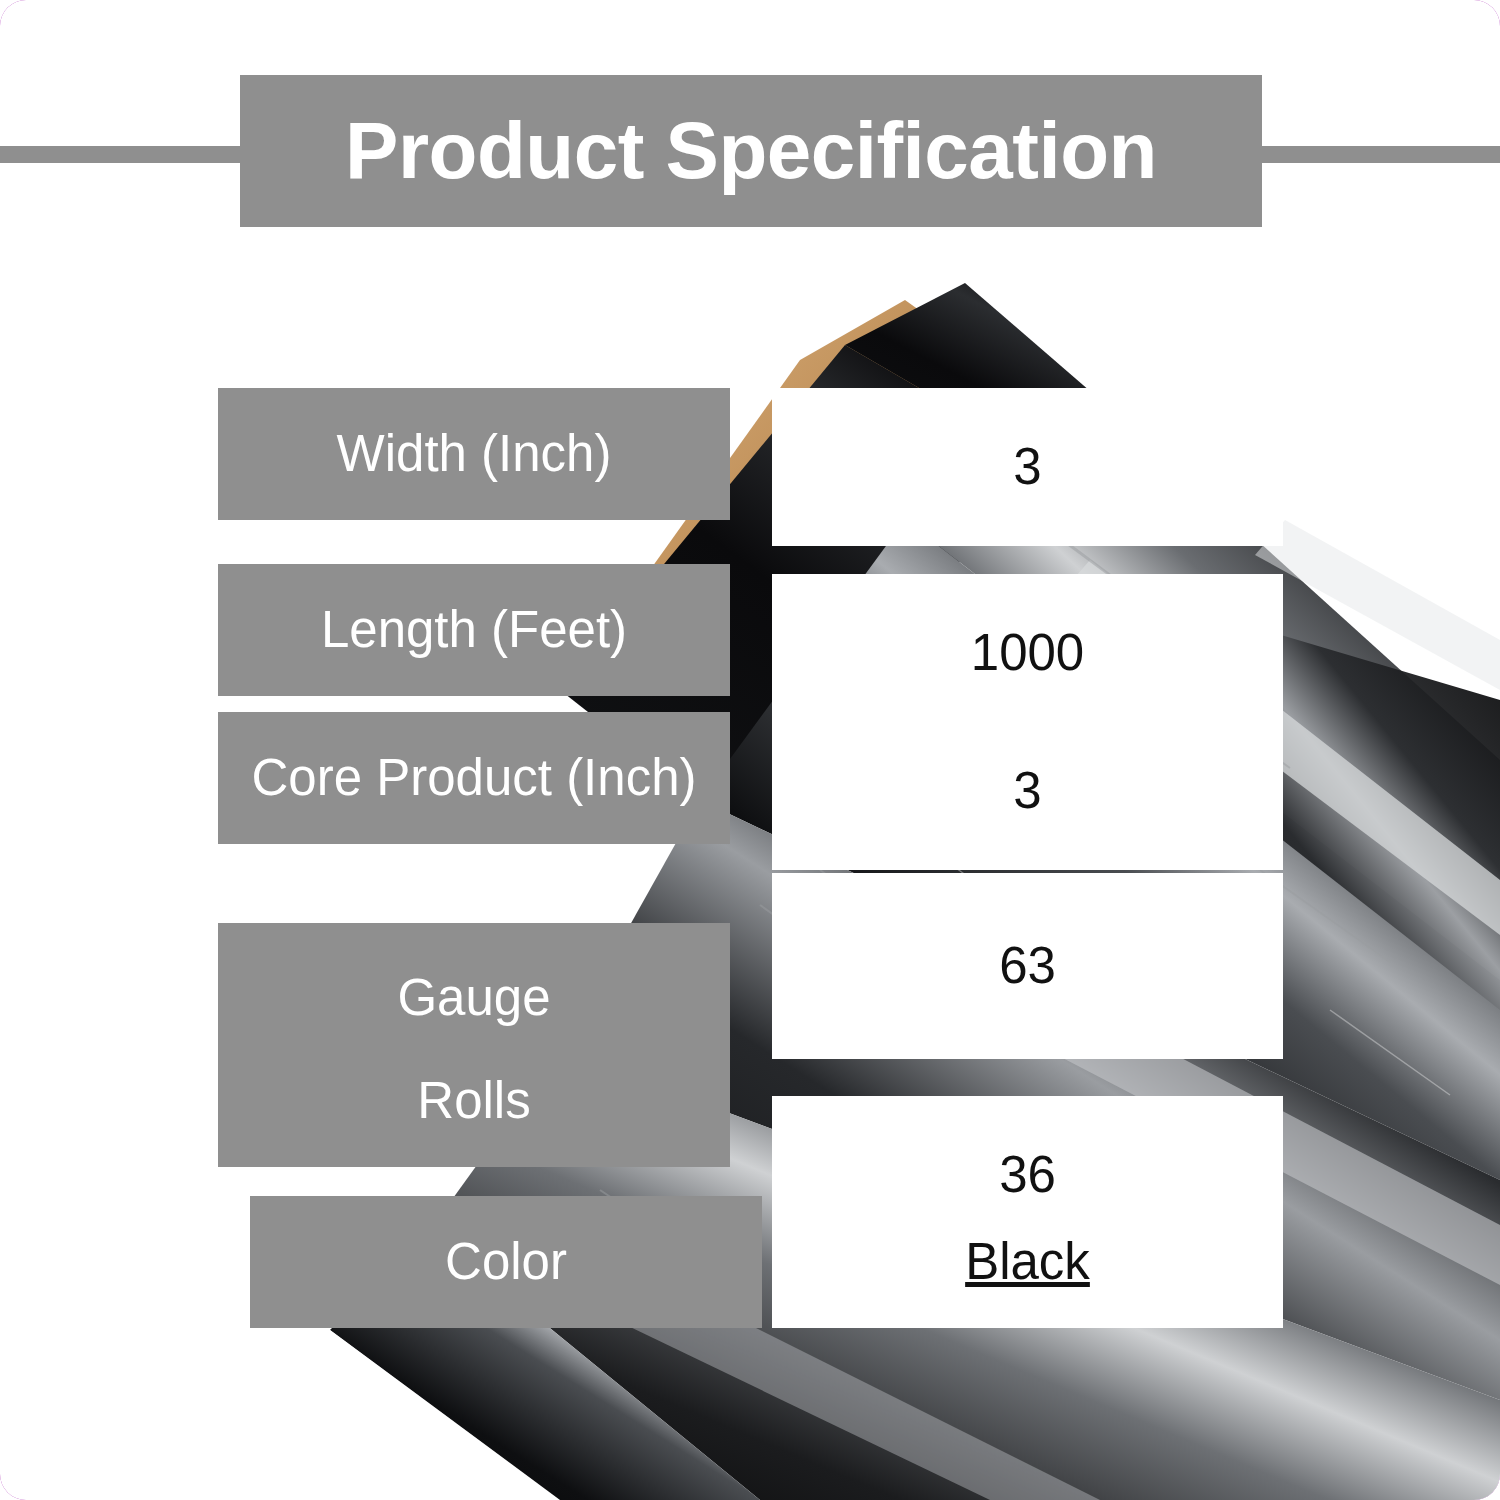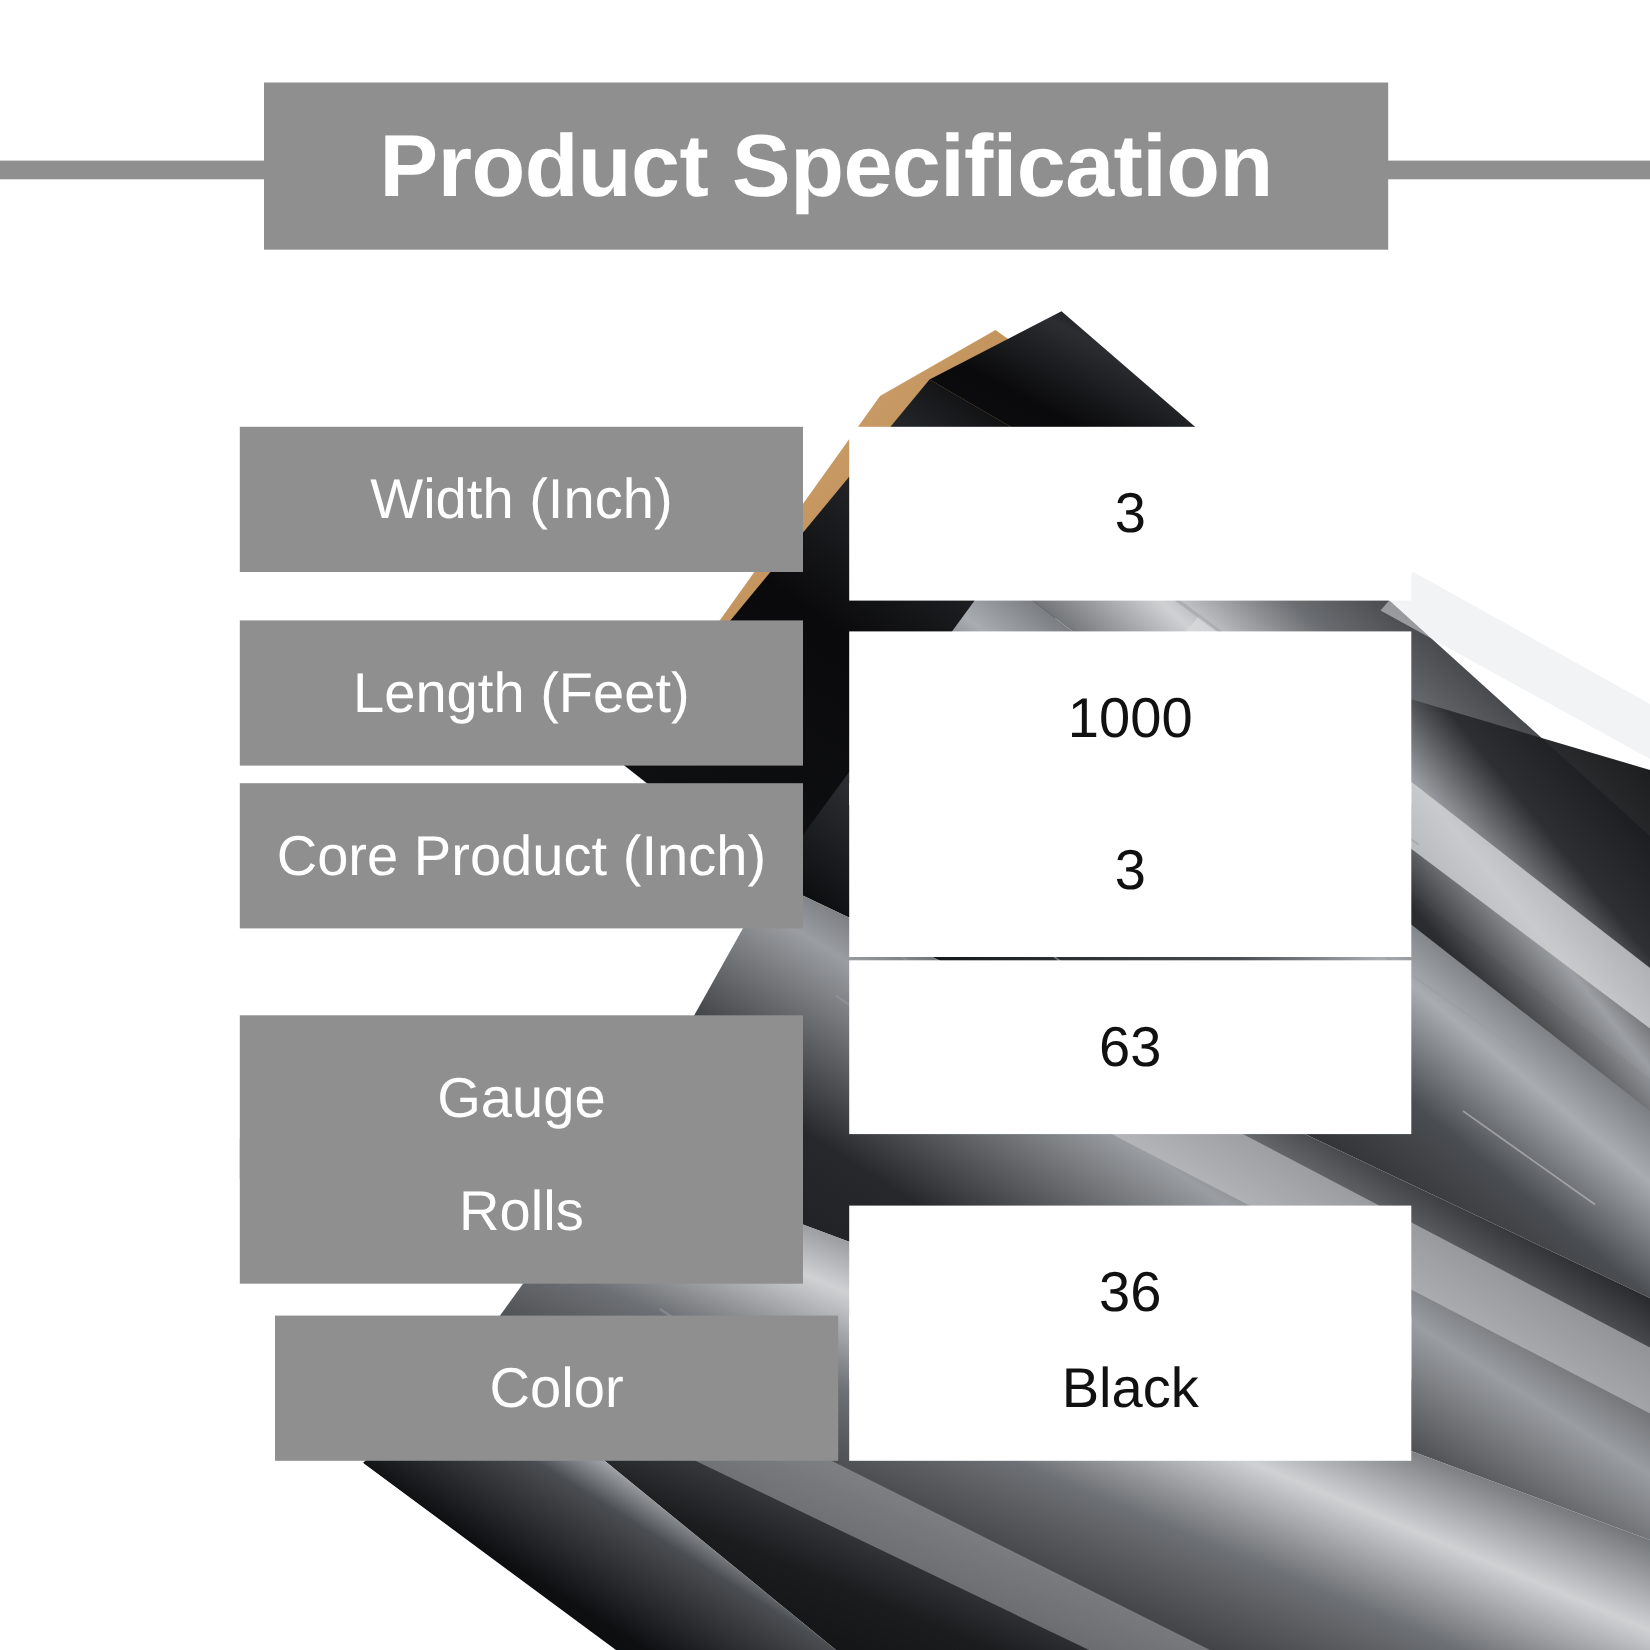--- a/index.html
+++ b/index.html
@@ -7,20 +7,21 @@
     padding: 0;
     background: #ffffff;
   }
   #page {
     position: relative;
     width: 1500px;
     height: 1500px;
     background: #a21caf;
     overflow: hidden;
     font-family: "Liberation Sans", sans-serif;
+    border-radius: 26px;
   }
 
   
   #product-photo {
     position: absolute;
     left: 0;
     top: 0;
     width: 1500px;
     height: 1500px;
     overflow: hidden;
@@ -222,27 +223,27 @@
       <div class="spec-value" style="top:550px;height:158px;margin-top:24px;">1000</div>
     </div>
 
     <div class="spec-row">
       <div class="spec-label" style="top:712px;height:132px;">Core Product (Inch)</div>
       <div class="spec-value" style="top:712px;height:158px;">3</div>
     </div>
 
     <div class="spec-row">
       <div class="spec-label" style="top:923px;height:149px;">Gauge</div>
-      <div class="spec-value" style="top:873px;height:158px;">63</div>
+      <div class="spec-value" style="top:873px;height:186px;">63</div>
     </div>
 
     <div class="spec-row">
       <div class="spec-label" style="top:1035px;height:132px;text-align:center;">Rolls</div>
       <div class="spec-value" style="top:1096px;height:158px;">36</div>
     </div>
 
     <div class="spec-row">
       <div class="spec-label" style="top:1196px;height:132px;margin-left:32px;">Color</div>
-      <div class="spec-value" style="top:1196px;height:132px;">Black</div>
+      <div class="spec-value" style="top:1196px;height:132px;text-decoration:underline;">Black</div>
     </div>
 
   </div>
 </div>
 
 </body></html>

